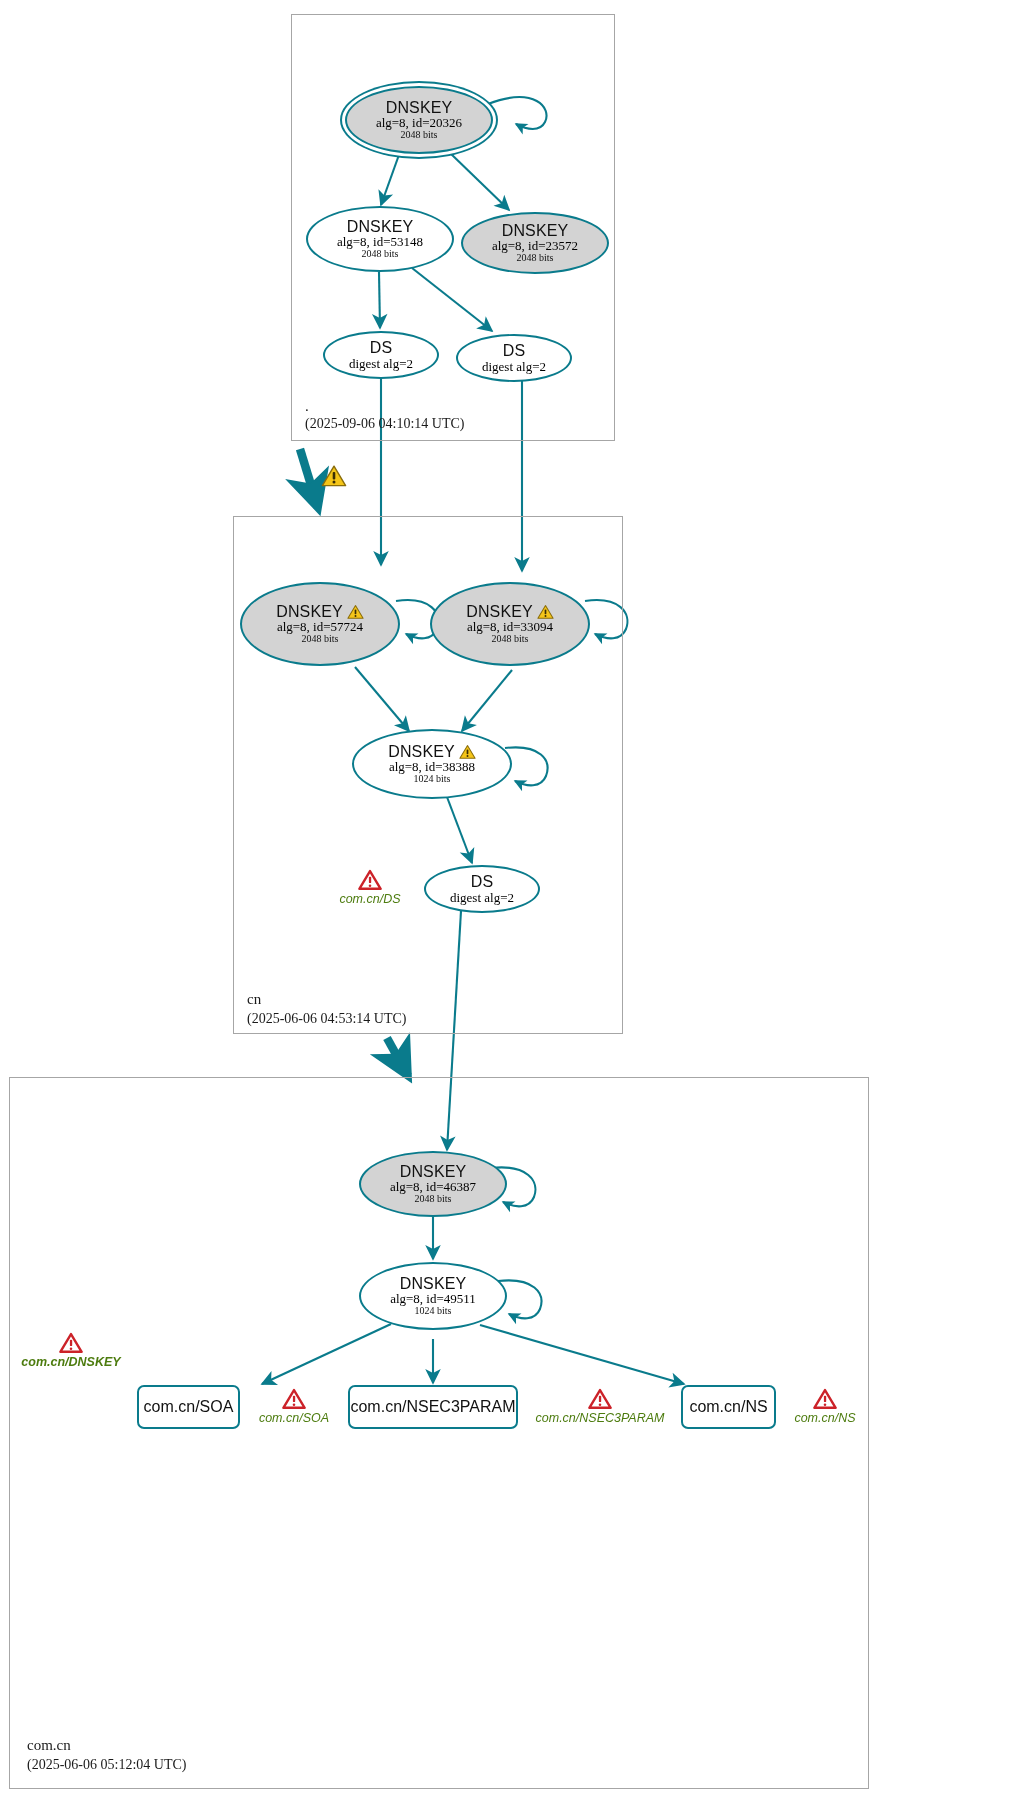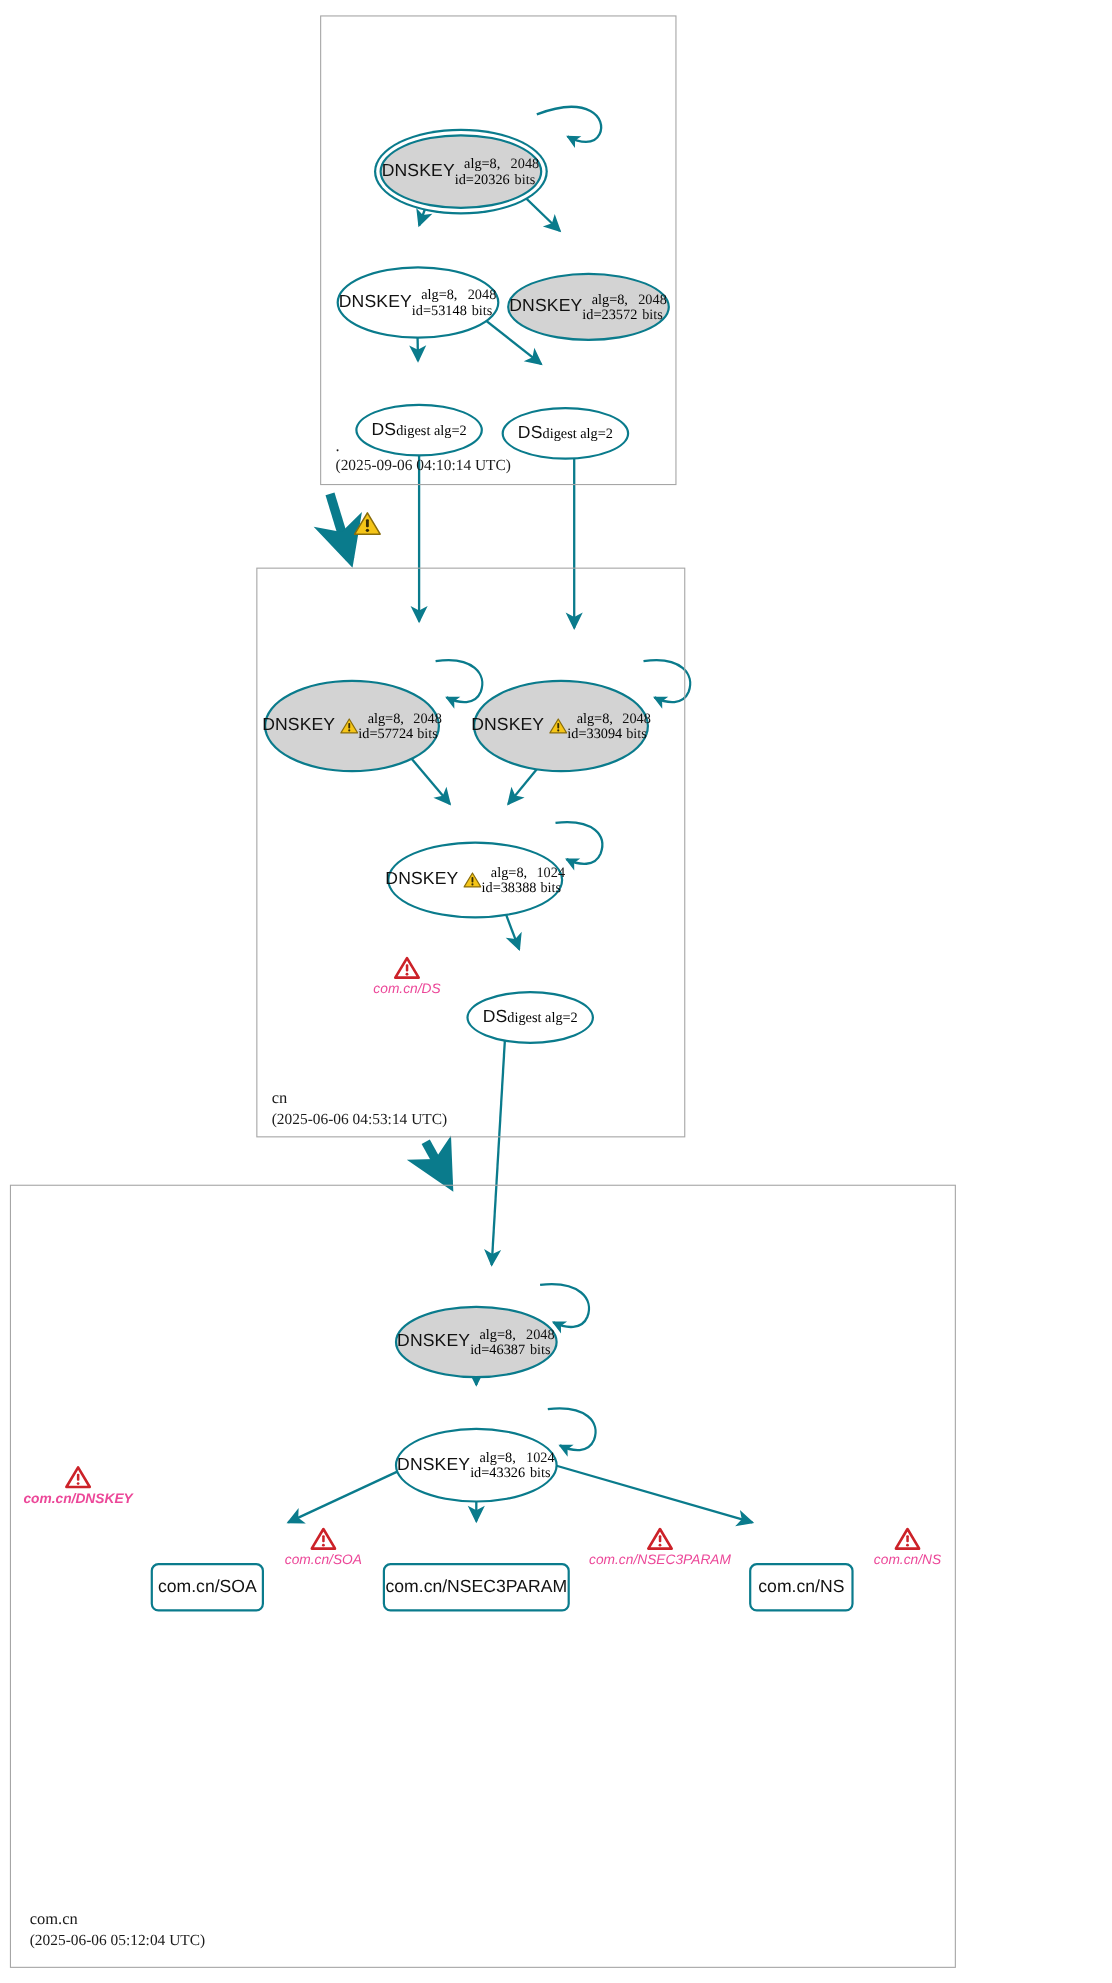--- a/index.html
+++ b/index.html
@@ -2,33 +2,33 @@
 <html><head>
 <meta charset="utf-8">
 <style>
   html,body{margin:0;padding:0;background:#ffffff;}
   body{width:1011px;height:1803px;position:relative;font-family:"Liberation Serif",serif;overflow:hidden;}
   #stage{position:absolute;left:0;top:0;width:1011px;height:1803px;}
   svg.layer{position:absolute;left:0;top:0;width:1011px;height:1803px;overflow:visible;}
   .zonebox{position:absolute;border:1px solid #a6a6a6;background:transparent;box-sizing:border-box;}
   .zonelabel{position:absolute;font-family:"Liberation Serif",serif;font-size:15px;color:#1a1a1a;white-space:nowrap;}
   .zonetime{position:absolute;font-family:"Liberation Serif",serif;font-size:14px;color:#1a1a1a;white-space:nowrap;}
-  .node{position:absolute;display:flex;flex-direction:row;align-items:center;justify-content:center;
-        box-sizing:border-box;text-align:center;line-height:1.08;margin-top:36px;}
+  .node{position:absolute;display:flex;flex-direction:column;align-items:center;justify-content:center;
+        box-sizing:border-box;text-align:center;line-height:1.08;}
   .ellipse{border:2px solid #0a7b8c;border-radius:50%;background:#ffffff;}
   .ellipse.grey{background:#d3d3d3;}
   .ellipse.dbl{box-shadow:0 0 0 3px #ffffff, 0 0 0 5px #0a7b8c;}
   .rect{border:2px solid #0a7b8c;border-radius:7px;background:#ffffff;}
   .t1{font-family:"Liberation Sans",sans-serif;font-size:16px;color:#111111;letter-spacing:.1px;
       display:flex;align-items:center;justify-content:center;gap:4px;}
   .t2{font-family:"Liberation Serif",serif;font-size:13px;color:#000000;}
-  .t3{font-family:"Liberation Serif",serif;font-size:13px;color:#111111;}
+  .t3{font-family:"Liberation Serif",serif;font-size:10px;color:#111111;}
   .rlabel{font-family:"Liberation Sans",sans-serif;font-size:16px;color:#111111;}
   .errnode{position:absolute;display:flex;flex-direction:column;align-items:center;width:120px;}
-  .errtext{font-family:"Liberation Sans",sans-serif;font-style:italic;font-size:12.5px;color:#ec4899;
+  .errtext{font-family:"Liberation Sans",sans-serif;font-style:italic;font-size:12.5px;color:#4d7c0f;
            white-space:nowrap;margin-top:1px;}
   .warn-svg{display:inline-block;vertical-align:middle;}
 </style>
 </head>
 <body>
 
 <div id="stage">
 
   <svg class="layer">
     <defs>
@@ -191,21 +191,21 @@
   </div>
 
   <div class="node ellipse grey" style="left:359px;top:1151px;width:148px;height:66px;">
     <div class="t1">DNSKEY</div>
     <div class="t2">alg=8, id=46387</div>
     <div class="t3">2048 bits</div>
   </div>
 
   <div class="node ellipse" style="left:359px;top:1262px;width:148px;height:68px;">
     <div class="t1">DNSKEY</div>
-    <div class="t2">alg=8, id=43326</div>
+    <div class="t2">alg=8, id=49511</div>
     <div class="t3">1024 bits</div>
   </div>
 
   <div class="node rect" style="left:137px;top:1385px;width:103px;height:44px;">
     <div class="rlabel">com.cn/SOA</div>
   </div>
 
   <div class="node rect" style="left:348px;top:1385px;width:170px;height:44px;">
     <div class="rlabel">com.cn/NSEC3PARAM</div>
   </div>

